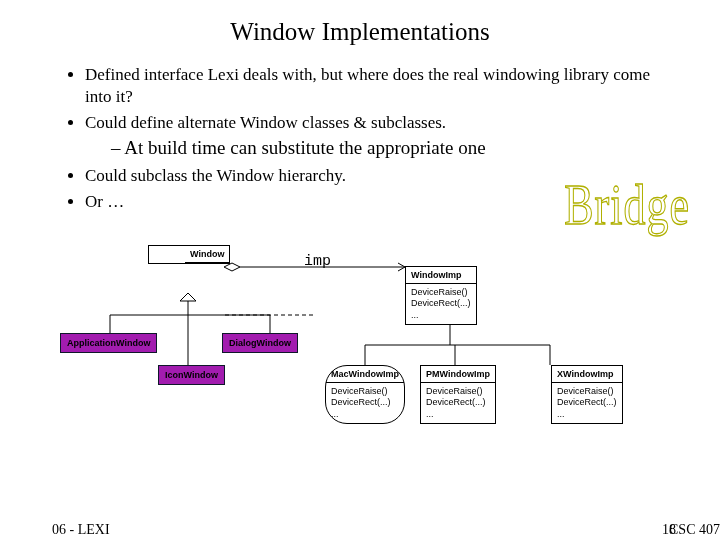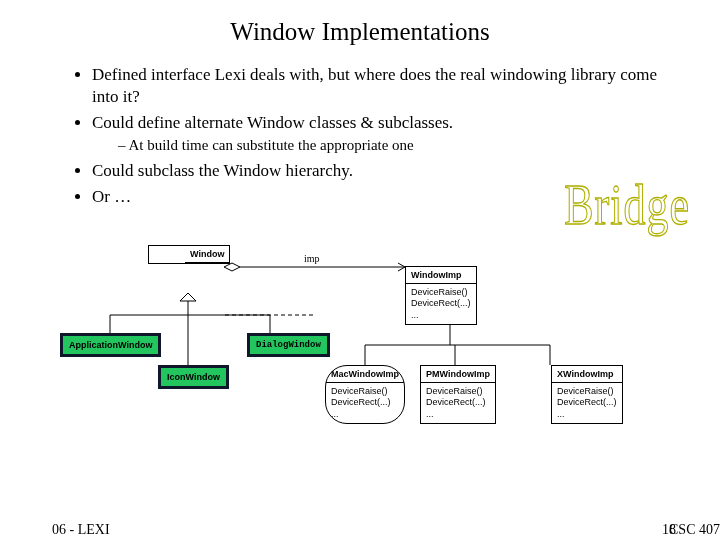--- a/index.html
+++ b/index.html
@@ -19,23 +19,23 @@
     width: 720px;
     height: 540px;
     position: relative;
   }
   .title {
     text-align: center;
     font-size: 25px;
     margin: 0 0 18px 0;
     font-weight: normal;
   }
-  ul.top { list-style: disc; margin: 8px; padding-left: 34px; font-size: 17px; line-height: 1.3; }
+  ul.top { list-style: disc; margin: 1px; padding-left: 34px; font-size: 17px; line-height: 1.3; }
   ul.top > li { margin-bottom: 4px; }
-  ul.sub { list-style: none; margin: 2px 0 2px 0; padding-left: 26px; font-size: 15px; }
+  ul.sub { list-style: none; margin: 2px 0 2px 0; padding-left: 26px; font-size: 19px; }
   ul.sub > li::before { content: "– "; }
   .bridge {
     position: absolute;
     right: 30px;
     top: 180px;
     font-family: "Times New Roman", serif;
     font-size: 44px;
     letter-spacing: 1px;
     color: transparent;
     -webkit-text-stroke: 1px #b0b000;
@@ -48,23 +48,23 @@
     font-family: Arial, sans-serif;
   }
   .box {
     position: absolute;
     border: 1px solid #000;
     background: #fff;
     font-size: 9px;
   }
   .box .hd { font-weight: bold; padding: 3px 5px; border-bottom: 1px solid #000; white-space: nowrap; }
   .box .bd { padding: 3px 5px; line-height: 1.25; white-space: nowrap; }
-  .simple { position:absolute; border:3px solid #0f172a; background:#22c55e; font-size:9px; font-weight:bold; padding:4px 6px; white-space:nowrap;}
+  .simple { position:absolute; border:1px solid #0f172a; background:#a21caf; font-size:9px; font-weight:bold; padding:4px 6px; white-space:nowrap;}
   svg.lines { position:absolute; left:0; top:0; overflow:visible; }
-  .lbl { position:absolute; font-size:10px; font-family:Liberation Serif, serif;padding-left:44px; }
+  .lbl { position:absolute; font-size:15px; font-family:Liberation Mono, monospace;padding-left:44px; }
   .footer { position:absolute; bottom:18px; left:0; width:720px; font-size:14px; }
   .f-left { position:absolute; left:52px; }
   .f-mid  { position:absolute; left:0; width:720px; text-align:right; }
   .f-right{ position:absolute; right:44px;text-align:center; }
 </style>
 </head>
 <body>
 
 <div class="slide">
   <h1 class="title">Window Implementations</h1>
@@ -114,21 +114,21 @@
     <div class="lbl" style="left:120px;top:8px;">imp</div>
 
     <div class="box" style="left:265px;top:6px;margin-top:15px;">
       <div class="hd">WindowImp</div>
       <div class="bd" style="white-space:pre;">DeviceRaise()
 DeviceRect(...)
 ...</div>
     </div>
 
     <div class="simple" style="left:-80px;top:88px;">ApplicationWindow</div>
-    <div class="simple" style="left:107px;top:88px;font-family:Liberation Mono, monospace;">DialogWindow</div>
+    <div class="simple" style="left:82px;top:88px;">DialogWindow</div>
     <div class="simple" style="left:18px;top:120px;">IconWindow</div>
 
     <div class="box" style="left:185px;top:120px;border-radius:22px;">
       <div class="hd">MacWindowImp</div>
       <div class="bd" style="white-space:pre;">DeviceRaise()
 DeviceRect(...)
 ...</div>
     </div>
     <div class="box" style="left:280px;top:120px;">
       <div class="hd">PMWindowImp</div>

